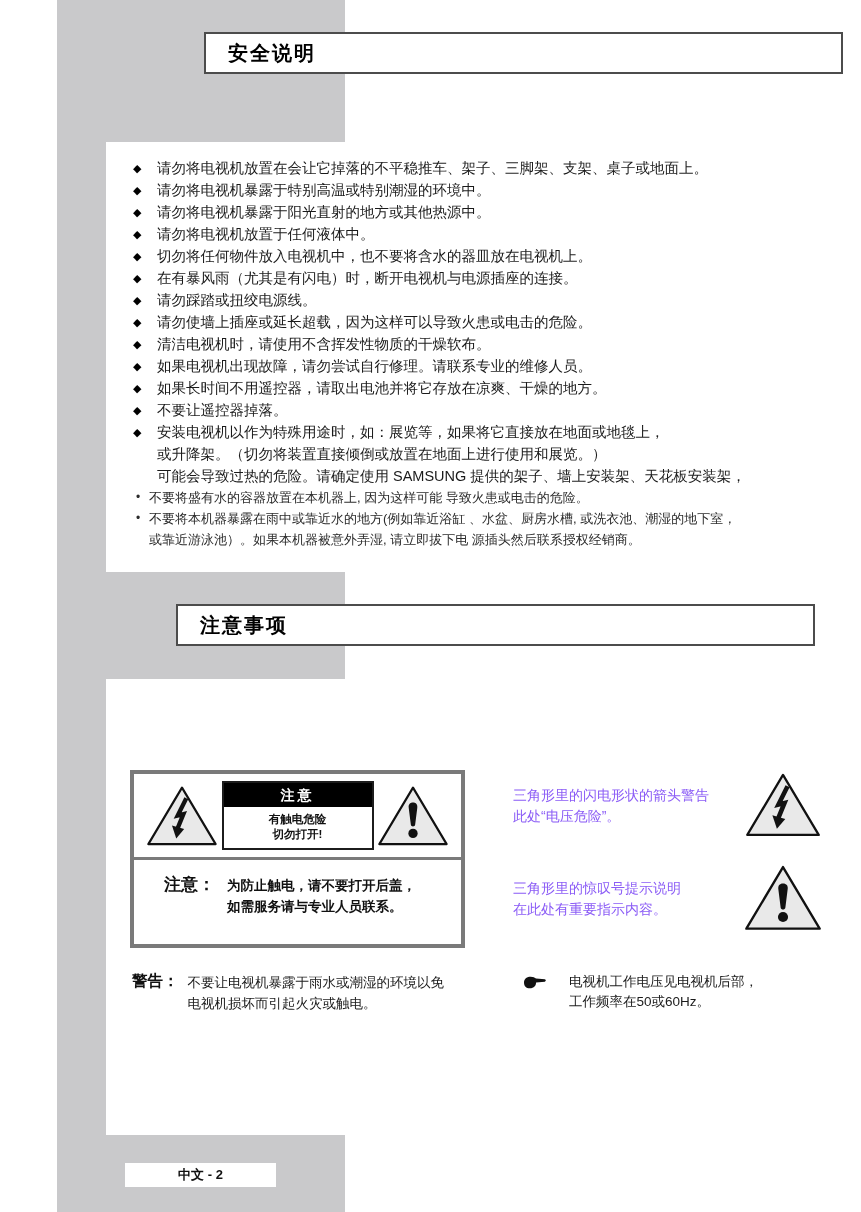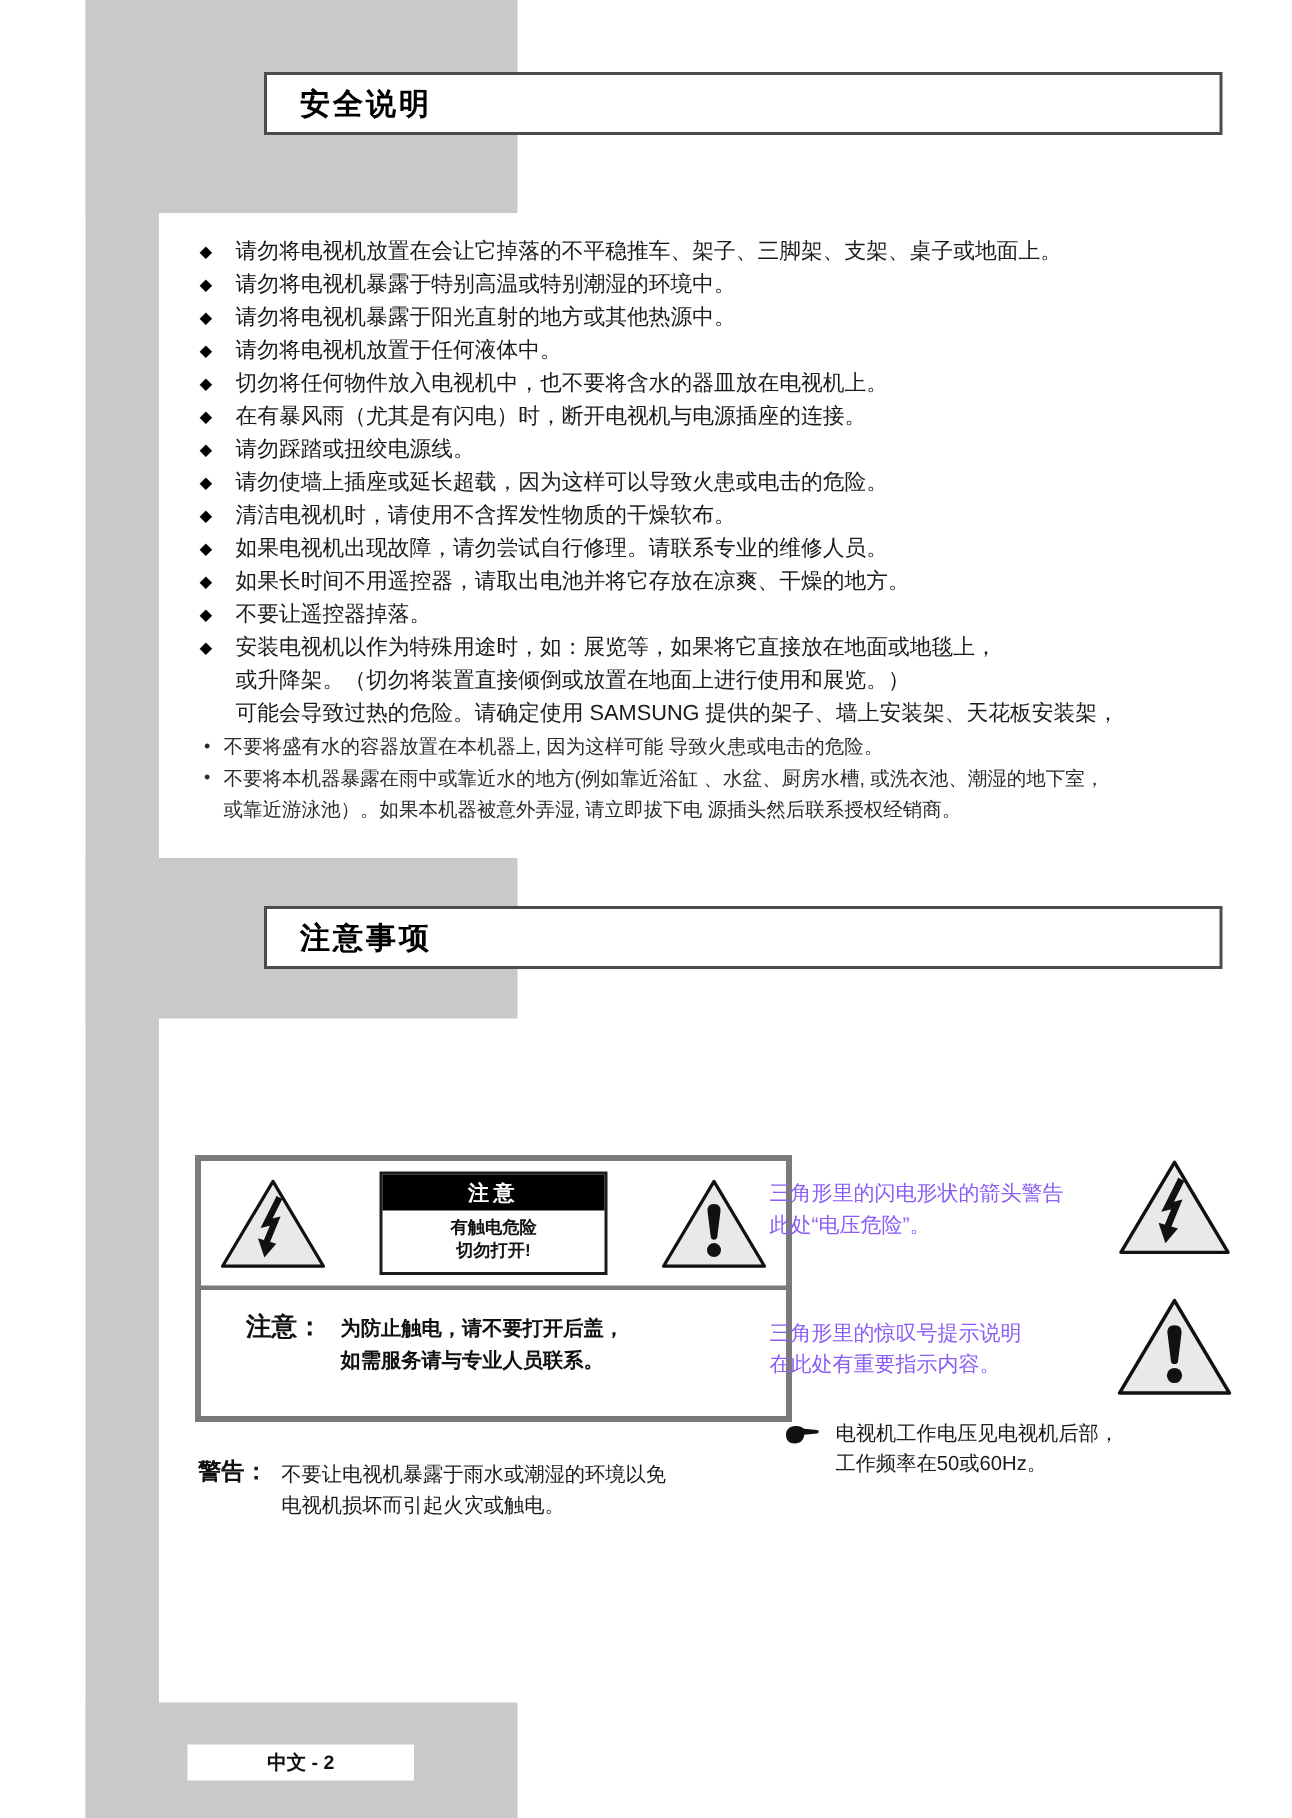--- a/index.html
+++ b/index.html
@@ -14,37 +14,37 @@
   .gray-mid     { position:absolute; left:57px; top:572px;  width:288px; height:107px;  background:#c9c9cb; }
   .gray-footer  { position:absolute; left:57px; top:1135px; width:288px; height:77px;   background:#c9c9cb; }
 
   
   .section-box {
     position:absolute; left:176px; width:639px; height:42px;
     background:#fff; border:2px solid #4c4c4c;
     display:flex; align-items:center; padding-left:22px;
     font-size:20px; font-weight:bold; letter-spacing:2px; color:#000;
   }
-  #safety-title-box { top:48px; }
+  #safety-title-box { top:32px;margin-left:28px; }
   #precautions-title-box { top:604px; }
 
   
   .bullet-list { position:absolute; left:133px; top:157px; width:700px; list-style:none; }
   .bullet-list li { display:flex; font-size:14.5px; line-height:22px; }
   .bullet-list .diamond { width:24px; font-size:11px; line-height:22px; color:#000; flex:none; }
   .bullet-list .btext span { display:block; }
 
   .note-list { position:absolute; left:136px; top:487px; width:700px; list-style:none; }
   .note-list li { display:flex; font-size:13px; line-height:21px; color:#2b2b2b; }
   .note-list .dot { width:13px; font-size:12px; line-height:21px; flex:none; }
   .note-list .btext span { display:block; }
 
   
   .caution-panel {
-    position:absolute; left:130px; top:770px; width:398px; height:178px;
+    position:absolute; left:130px; top:770px; width:335px; height:178px;
     border:4px solid #7a7a7a; background:#fff;
   }
   .panel-top {
     height:86px; display:flex; align-items:center; justify-content:space-between;
     padding:0 12px; border-bottom:3px solid #7a7a7a;
   }
   .inner-box { width:152px; border:2px solid #1c1c1c; background:#fff; }
   .inner-box .ib-head {
     background:#000; color:#fff; text-align:center; font-weight:bold;
     font-size:14px; line-height:24px; letter-spacing:3px;
@@ -67,21 +67,21 @@
   #side-tri-1 { left:745px; top:771px; }
   #side-tri-2 { left:744px; top:863px; }
 
   
   .warning-block { position:absolute; left:132px; top:971px; display:flex; }
   .warning-block .w-label { font-size:15.5px; font-weight:bold; color:#111; margin-right:9px; flex:none; }
   .warning-block .w-text { font-size:13.5px; line-height:21px; padding-top:1px; color:#1a1a1a; }
   .warning-block .w-text span { display:block; }
 
   
-  .voltage-note { position:absolute; left:521px; top:946px; display:flex; }
+  .voltage-note { position:absolute; left:521px; top:972px; display:flex;gap:12px; }
   .hand-wrap { flex:none; margin:3px 10px 0 0; }
   .voltage-note .v-text { font-size:13.5px; line-height:20px; color:#1a1a1a; }
   .voltage-note .v-text span { display:block; }
 
   
   .footer-box {
     position:absolute; left:125px; top:1163px; width:151px; height:24px;
     background:#fff; display:flex; align-items:center; justify-content:center;
     font-size:13px; font-weight:bold; color:#111;
   }

